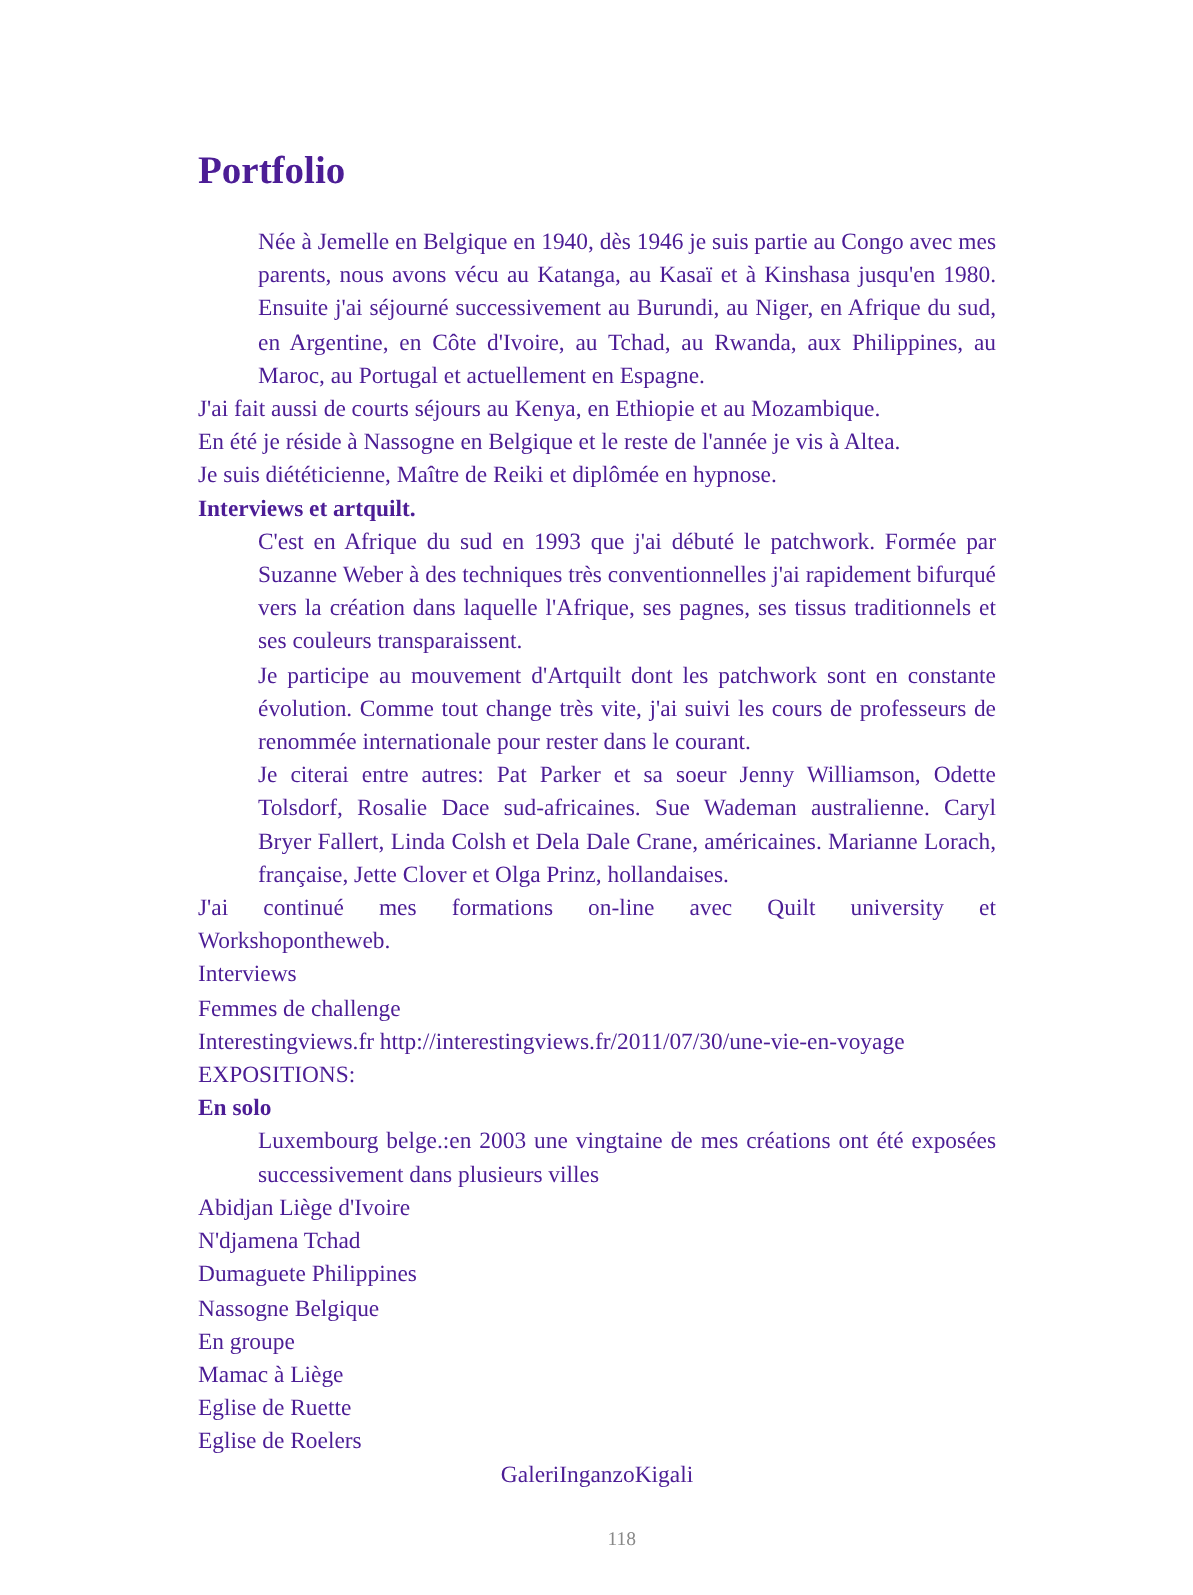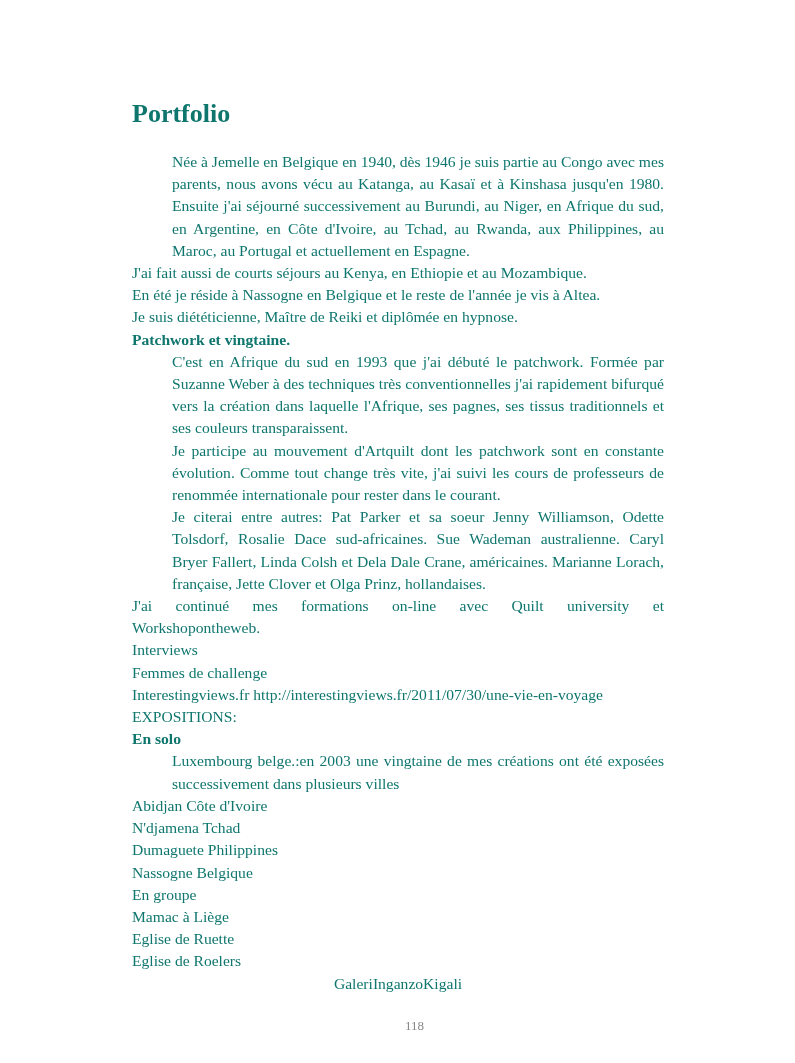--- a/index.html
+++ b/index.html
@@ -3,21 +3,21 @@
   <meta charset="utf-8">
   <style>
     html, body { margin: 0; padding: 0; background: #ffffff; }
     body { width: 795px; height: 1063px; position: relative; overflow: hidden; }
     .page {
       position: absolute;
       left: 132px;
       top: 98px;
       width: 532px;
       font-family: "Liberation Serif", "DejaVu Serif", serif;
-      color: #0f766e;
+      color: #4c1d95;
       font-size: 15.6px;
       line-height: 22.2px;
     }
     h1 {
       font-family: "Liberation Serif", "DejaVu Serif", serif;
       font-size: 26px;
       font-weight: bold;
       margin: 0;
       line-height: 32px;
       height: 53px;
@@ -42,35 +42,35 @@
 <body>
 
 <div class="page">
   <h1>Portfolio</h1>
 
   <p class="j">Née à Jemelle en Belgique en 1940, dès 1946 je suis partie au Congo avec mes parents, nous avons vécu au Katanga, au Kasaï et à Kinshasa jusqu'en 1980. Ensuite j'ai séjourné successivement au Burundi, au Niger, en Afrique du sud, en Argentine, en Côte d'Ivoire, au Tchad, au Rwanda, aux Philippines, au Maroc, au Portugal et actuellement en Espagne.</p>
   <p>J'ai fait aussi de courts séjours au Kenya, en Ethiopie et au Mozambique.</p>
   <p>En été je réside à Nassogne en Belgique et le reste de l'année je vis à Altea.</p>
   <p>Je suis diététicienne, Maître de Reiki et diplômée en hypnose.</p>
 
-  <p class="b">Patchwork et vingtaine.</p>
+  <p class="b">Interviews et artquilt.</p>
   <p class="j">C'est en Afrique du sud en 1993 que j'ai débuté le patchwork. Formée par Suzanne Weber à des techniques très conventionnelles j'ai rapidement bifurqué vers la création dans laquelle l'Afrique, ses pagnes, ses tissus traditionnels et ses couleurs transparaissent.</p>
   <p class="j">Je participe au mouvement d'Artquilt dont les patchwork sont en constante évolution. Comme tout change très vite, j'ai suivi les cours de professeurs de renommée internationale pour rester dans le courant.</p>
   <p class="j">Je citerai entre autres: Pat Parker et sa soeur Jenny Williamson, Odette Tolsdorf, Rosalie Dace sud-africaines. Sue Wademan australienne. Caryl Bryer Fallert, Linda Colsh et Dela Dale Crane, américaines. Marianne Lorach, française, Jette Clover et Olga Prinz, hollandaises.</p>
   <p class="jf">J'ai continué mes formations on-line avec Quilt university et</p>
   <p>Workshopontheweb.</p>
 
   <p>Interviews</p>
   <p>Femmes de challenge</p>
   <p>Interestingviews.fr http://interestingviews.fr/2011/07/30/une-vie-en-voyage</p>
 
   <p>EXPOSITIONS:</p>
   <p class="b">En solo</p>
   <p class="j">Luxembourg belge.:en 2003 une vingtaine de mes créations ont été exposées successivement dans plusieurs villes</p>
-  <p>Abidjan Côte d'Ivoire</p>
+  <p>Abidjan Liège d'Ivoire</p>
   <p>N'djamena Tchad</p>
   <p>Dumaguete Philippines</p>
   <p>Nassogne Belgique</p>
 
   <p>En groupe</p>
   <p>Mamac à Liège</p>
   <p>Eglise de Ruette</p>
   <p>Eglise de Roelers</p>
   <div class="row3">
     <span>Galeri</span>

